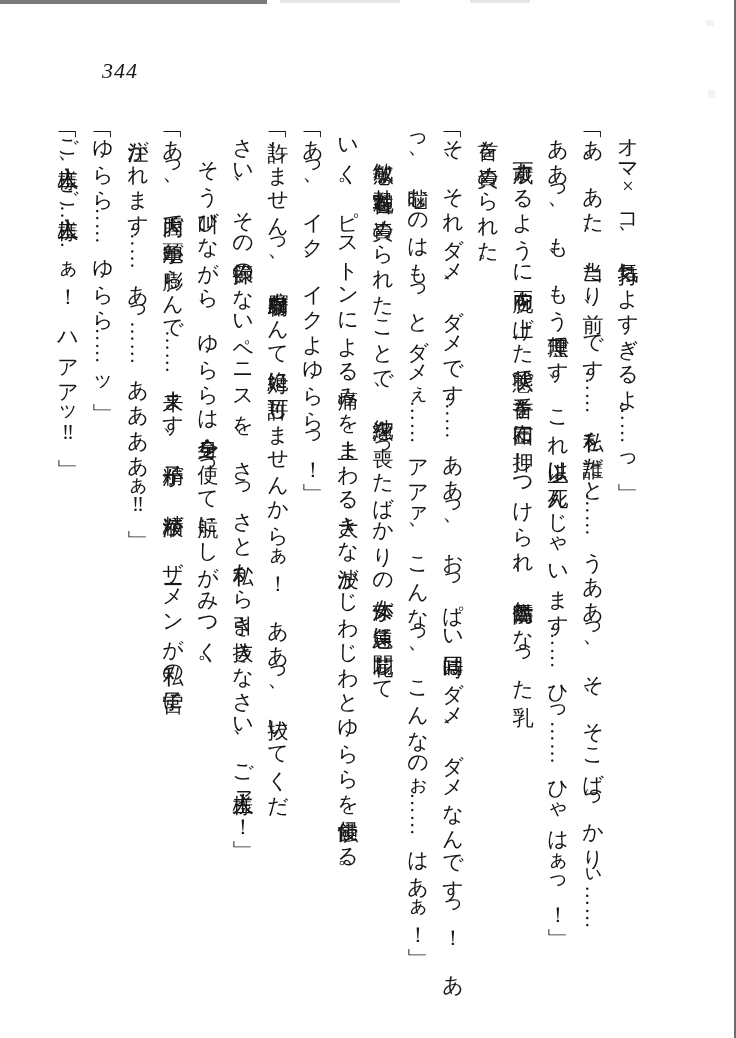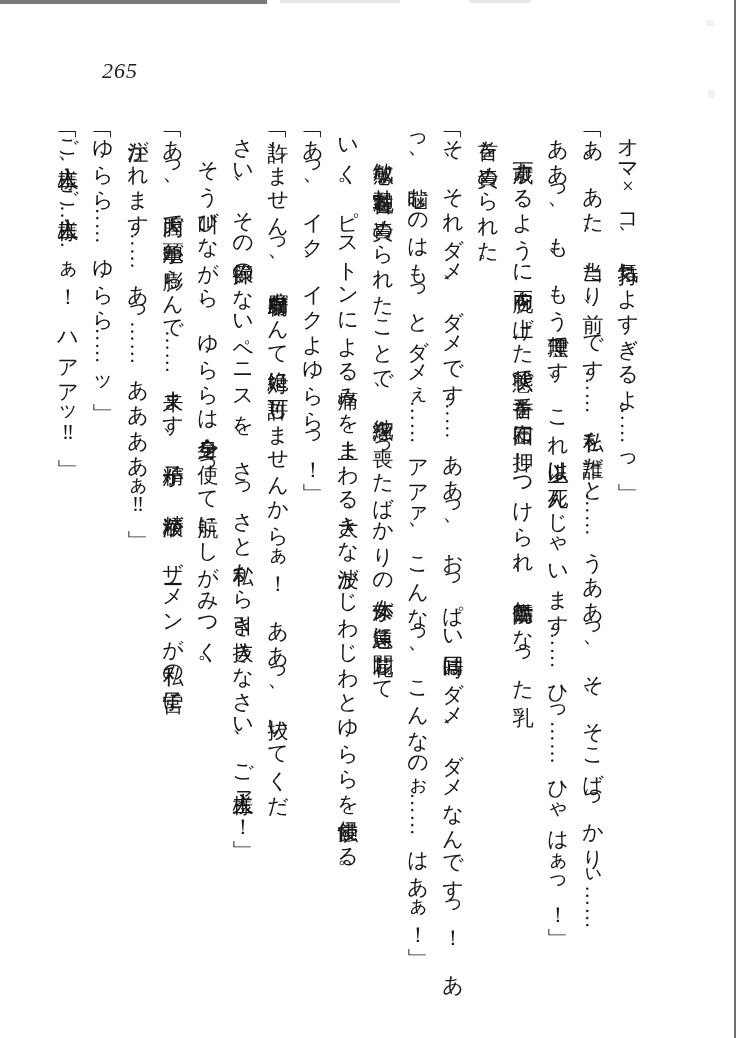--- a/index.html
+++ b/index.html
@@ -78,21 +78,21 @@
 
 <div class="book-page">
 
   <div class="scan-edge-top"></div>
   <div class="scan-edge-right"></div>
   <div class="scan-noise noise-1"></div>
   <div class="scan-noise noise-2"></div>
   <div class="scan-noise noise-3"></div>
   <div class="scan-noise noise-4"></div>
 
-  <div class="page-number">265</div>
+  <div class="page-number">344</div>
 
   <div class="text-block">
     <div class="tcol">オマ×コ、気持ちよすぎるよ……っ」</div>
     <div class="tcol">「あ、あた、当たり前、です……私を誰だと……うああっ、そ、そこばっかりぃ……</div>
     <div class="tcol">ああっ、も、もう無理です、これ以上は死んじゃいます……ひっ……ひゃはぁっ！」</div>
     <div class="tcol indent">万歳するように両腕を上げた状態で手首を布団に押しつけられ、無防備となった乳</div>
     <div class="tcol">首を責められた。</div>
     <div class="tcol">「そ、それダメ、ダメです……ああっ、おっぱい同時はダメ、ダメなんですっ！　あ</div>
     <div class="tcol">っ、噛むのはもっとダメぇ……アアァ、こんなっ、こんなのぉ……はあぁ！」</div>
     <div class="tcol indent">敏感な勃起乳首を責められたことで、純潔を喪ったばかりの女体が急速に開花して</div>

